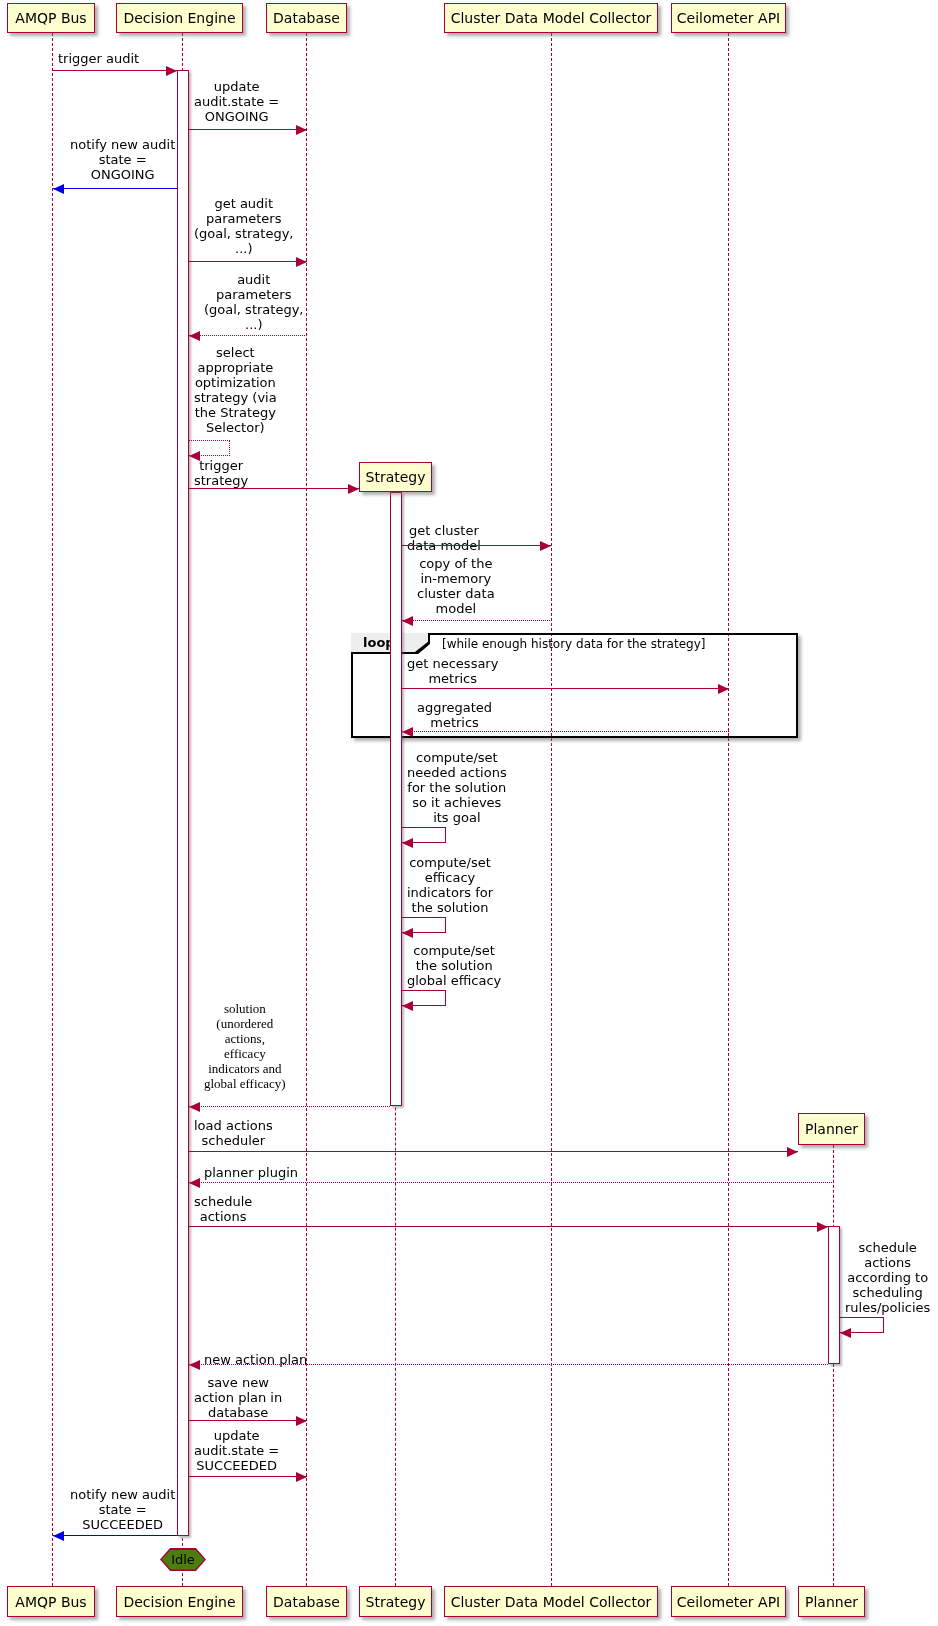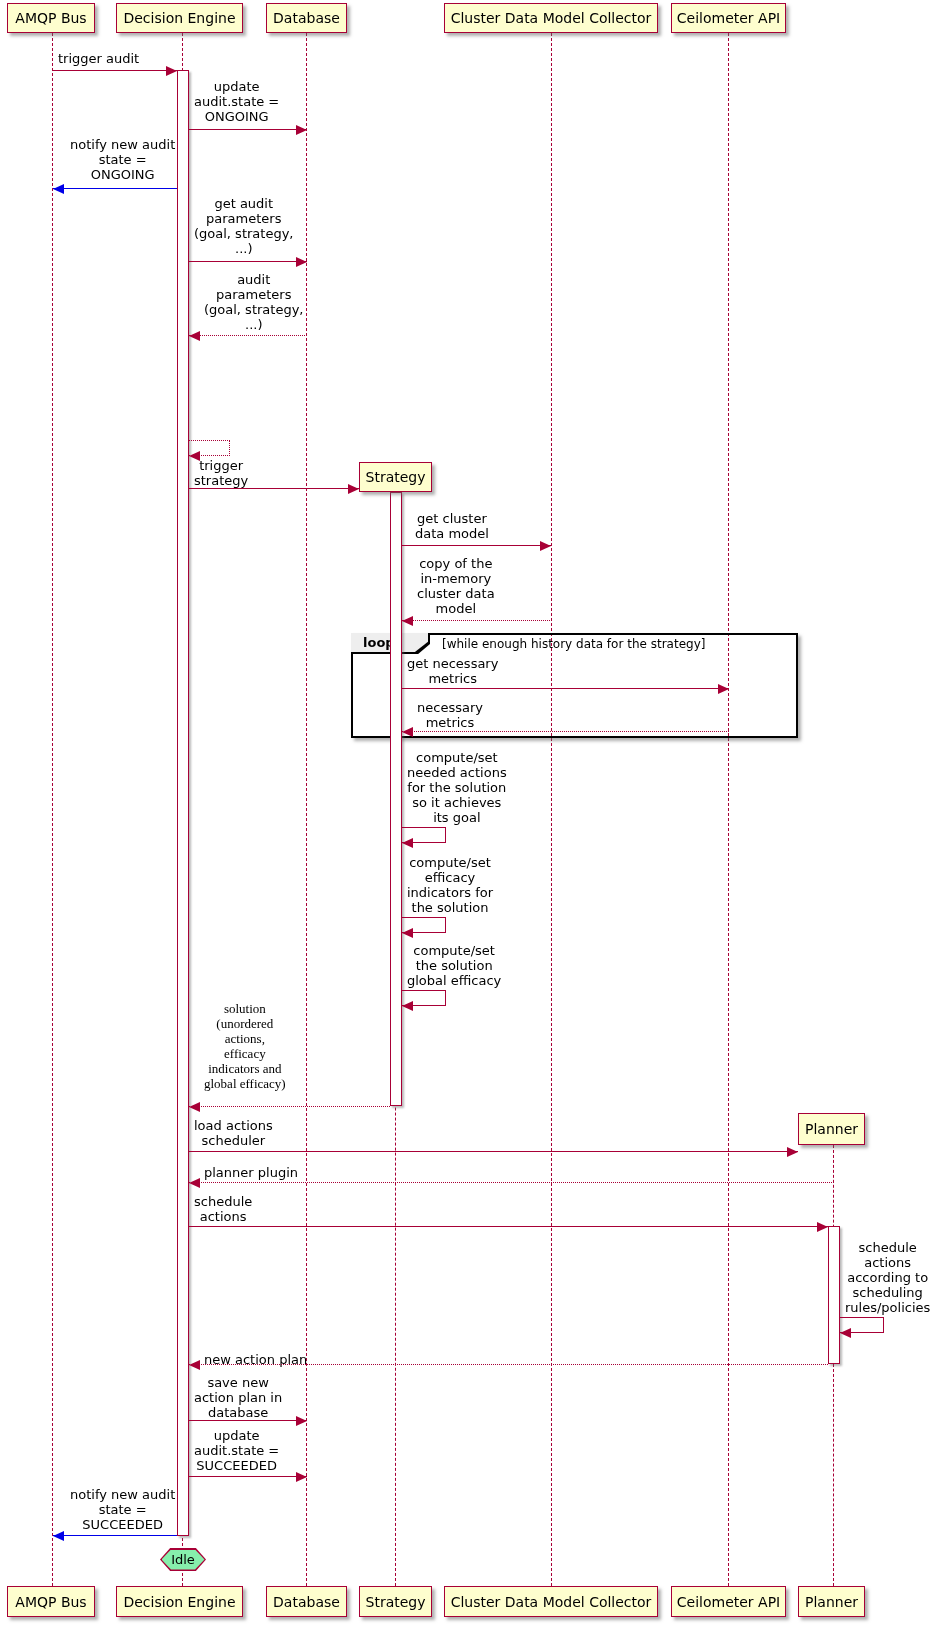--- a/index.html
+++ b/index.html
@@ -34,21 +34,21 @@
   .frame-tab{position:absolute;background:#000;
              clip-path:polygon(0 0,100% 0,100% 52%,85% 100%,0 100%);}
   .frame-tab-in{position:absolute;left:0;top:0;right:2px;bottom:2px;background:#EEEEEE;
              clip-path:polygon(0 0,100% 0,100% 46%,83% 100%,0 100%);
              display:flex;align-items:center;}
   .frame-tab-in span{font-size:13px;font-weight:bold;padding-left:12px;}
   .frame-cond{position:absolute;font-size:12px;font-weight:normal;white-space:nowrap;}
 
   .hexa{position:absolute;background:#A80036;
         clip-path:polygon(0 50%,22% 0,78% 0,100% 50%,78% 100%,22% 100%);}
-  .hexa-in{position:absolute;left:1.5px;top:1.5px;right:1.5px;bottom:1.5px;background:#86efac;
+  .hexa-in{position:absolute;left:1.5px;top:1.5px;right:1.5px;bottom:1.5px;background:#4d7c0f;
         clip-path:polygon(0 50%,22% 0,78% 0,100% 50%,78% 100%,22% 100%);
         display:flex;align-items:center;justify-content:center;font-size:13px;}
 </style>
 </head>
 <body>
 
 <div id="canvas">
 
   <div class="lifeline" style="left:52px;top:33px;height:1553px;"></div>
   <div class="lifeline" style="left:182px;top:33px;height:1553px;"></div>
@@ -93,46 +93,52 @@
   <div class="arr" style="left:189px;top:261px;width:118px;"></div>
   <div class="hr" style="left:296px;top:257px;"></div>
 
   <div class="label" style="left:204px;top:272px;">audit
 parameters
 (goal, strategy,
 ...)</div>
   <div class="arr dot" style="left:189px;top:335px;width:118px;"></div>
   <div class="hl" style="left:189px;top:331px;"></div>
 
+  <div class="label" style="left:194px;top:345px;">select
+appropriate
+optimization
+strategy (via
+the Strategy
+Selector)</div>
   <div class="selfc dot" style="left:189px;top:440px;width:41px;height:16px;"></div>
   <div class="hl" style="left:189px;top:451px;"></div>
 
   <div class="label" style="left:194px;top:458px;">trigger
 strategy</div>
   <div class="arr" style="left:189px;top:488px;width:170px;"></div>
   <div class="hr" style="left:348px;top:484px;"></div>
 
-  <div class="label" style="left:407px;top:511px;margin-left:8px;">get cluster
+  <div class="label" style="left:407px;top:523px;">get cluster
 data model</div>
   <div class="arr" style="left:402px;top:545px;width:150px;"></div>
   <div class="hr" style="left:540px;top:541px;"></div>
 
   <div class="label" style="left:417px;top:556px;">copy of the
 in-memory
 cluster data
 model</div>
   <div class="arr dot" style="left:402px;top:620px;width:150px;"></div>
   <div class="hl" style="left:402px;top:616px;"></div>
 
   <div class="label" style="left:407px;top:656px;">get necessary
 metrics</div>
   <div class="arr" style="left:402px;top:688px;width:327px;"></div>
   <div class="hr" style="left:718px;top:684px;"></div>
 
-  <div class="label" style="left:417px;top:700px;">necessary
+  <div class="label" style="left:417px;top:700px;">aggregated
 metrics</div>
   <div class="arr dot" style="left:402px;top:731px;width:327px;"></div>
   <div class="hl" style="left:402px;top:727px;"></div>
 
   <div class="label" style="left:407px;top:750px;">compute/set
 needed actions
 for the solution
 so it achieves
 its goal</div>
   <div class="selfc" style="left:402px;top:827px;width:44px;height:16px;"></div>

